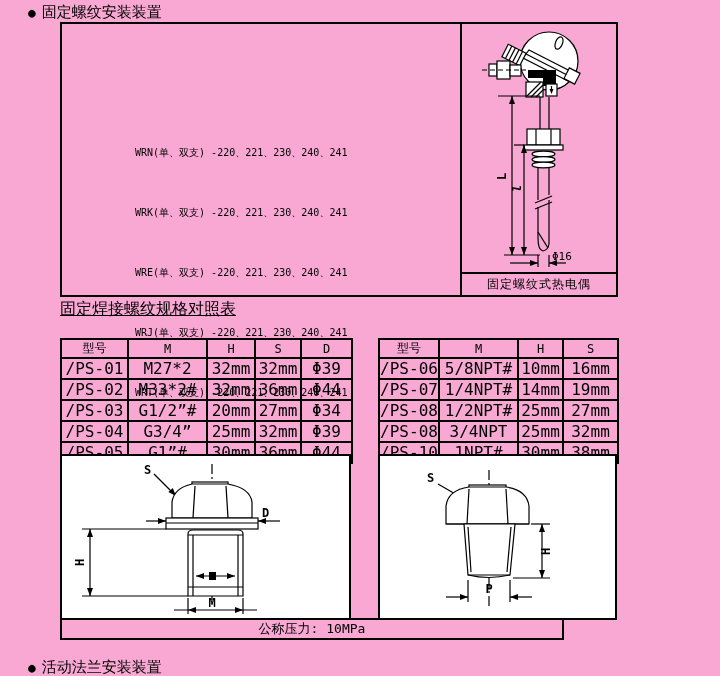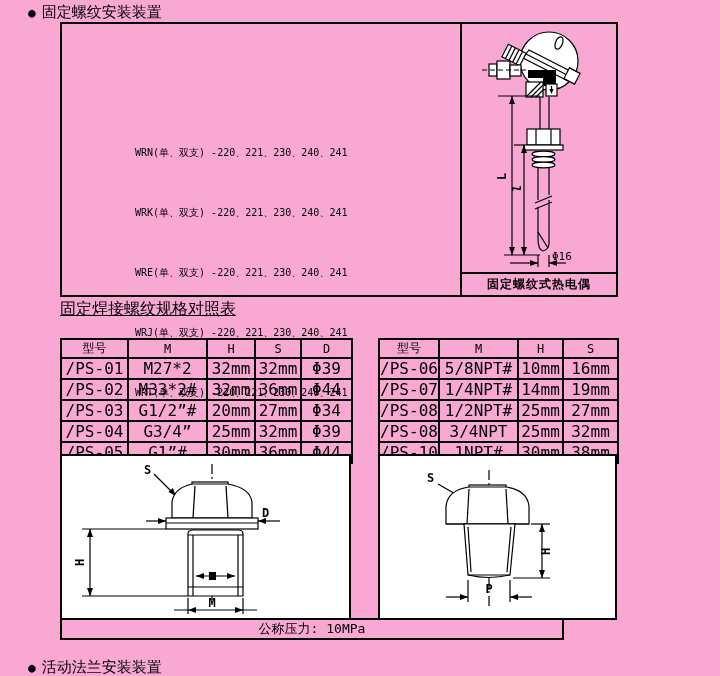--- a/index.html
+++ b/index.html
@@ -13,21 +13,21 @@
   .overview-box{
     left:60px;top:22px;width:558px;height:275px;
     border:2px solid #000;box-sizing:border-box;
   }
   .model-list{position:absolute;left:73px;top:79px;font-size:10px;line-height:20px;white-space:pre;}
   .divider-v{position:absolute;left:398px;top:0;width:2px;height:100%;background:#000;}
   .thermo-svg{position:absolute;left:400px;top:0;}
   .thermo-caption{
     position:absolute;left:400px;top:248px;width:154px;height:23px;
     border-top:2px solid #000;box-sizing:border-box;
-    text-align:center;font-size:12px;font-weight:bold;line-height:21px;letter-spacing:1px;
+    text-align:center;font-size:12px;font-weight:normal;line-height:21px;letter-spacing:1px;
   }
   .table-title{left:60px;top:299px;font-size:16px;text-decoration:underline;}
   .material{left:60px;top:317px;font-size:13px;}
   table.spec{position:absolute;border-collapse:collapse;table-layout:fixed;}
   table.spec th,table.spec td{
     border:2px solid #000;text-align:center;vertical-align:middle;
     font-size:16px;font-weight:normal;height:17px;padding:0;overflow:hidden;white-space:nowrap;
   }
   table.spec th{font-size:12px;}
   .draw-box{border:2px solid #000;box-sizing:border-box;background:#fff;}

